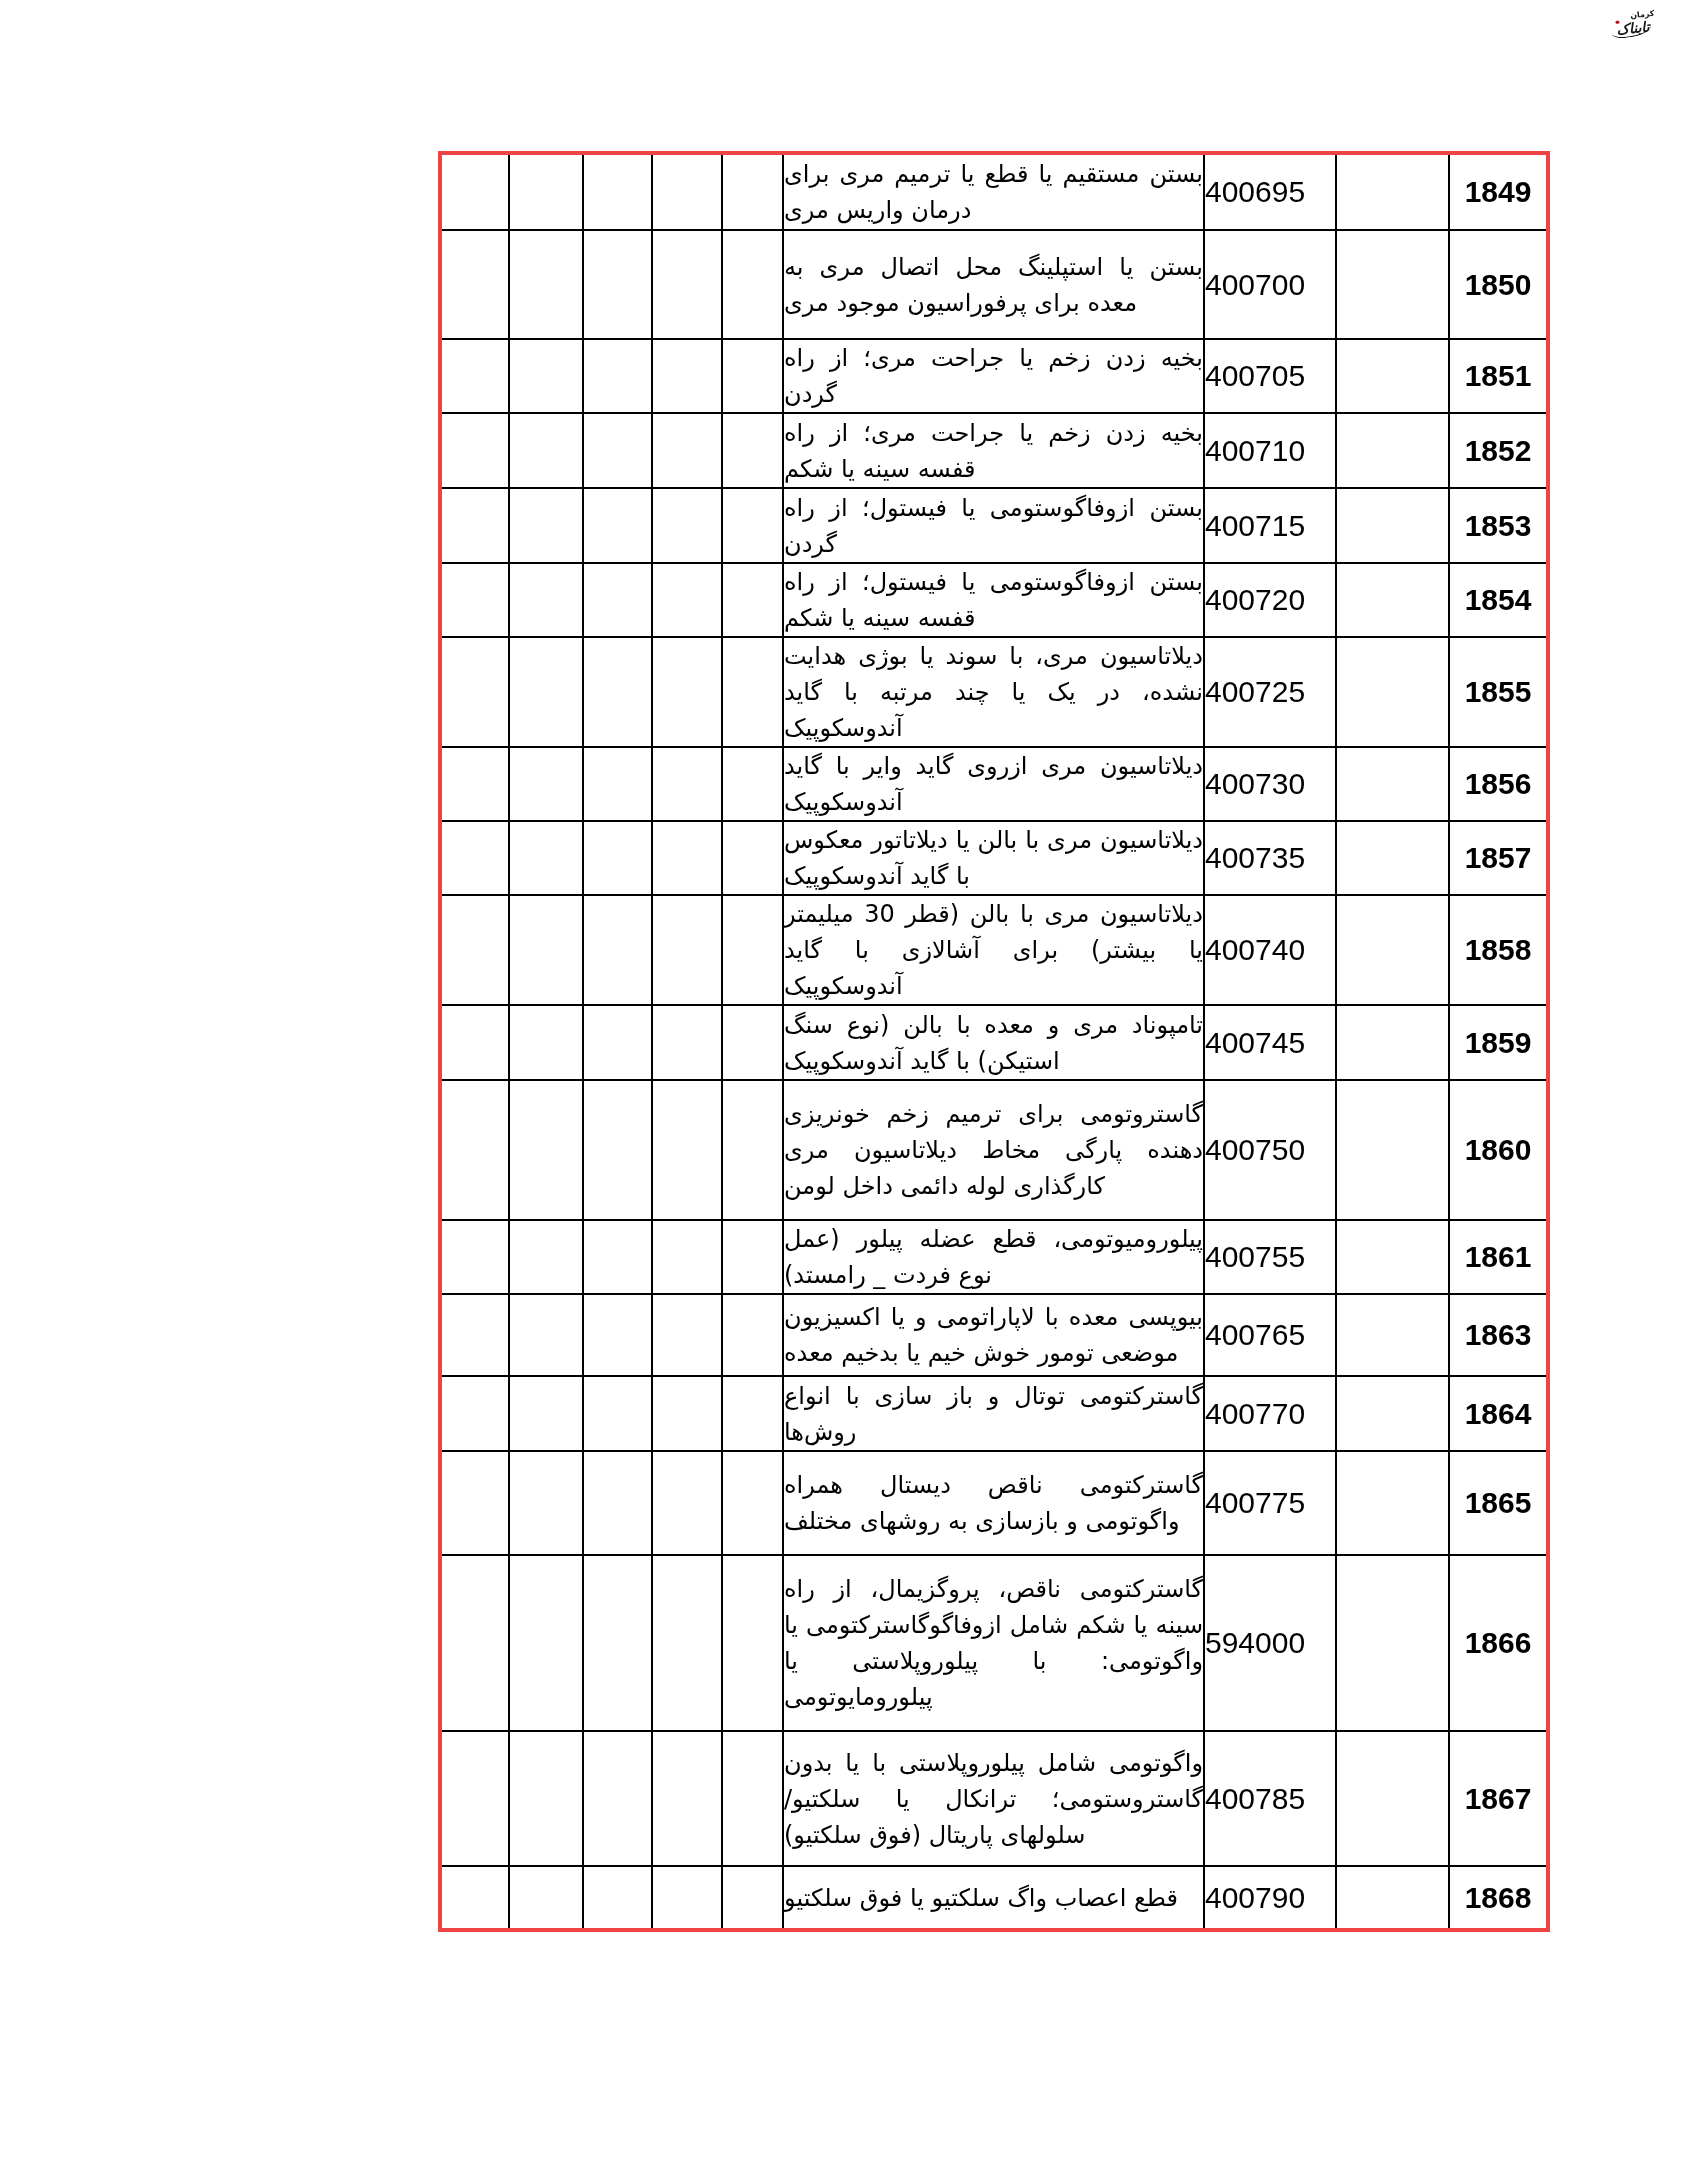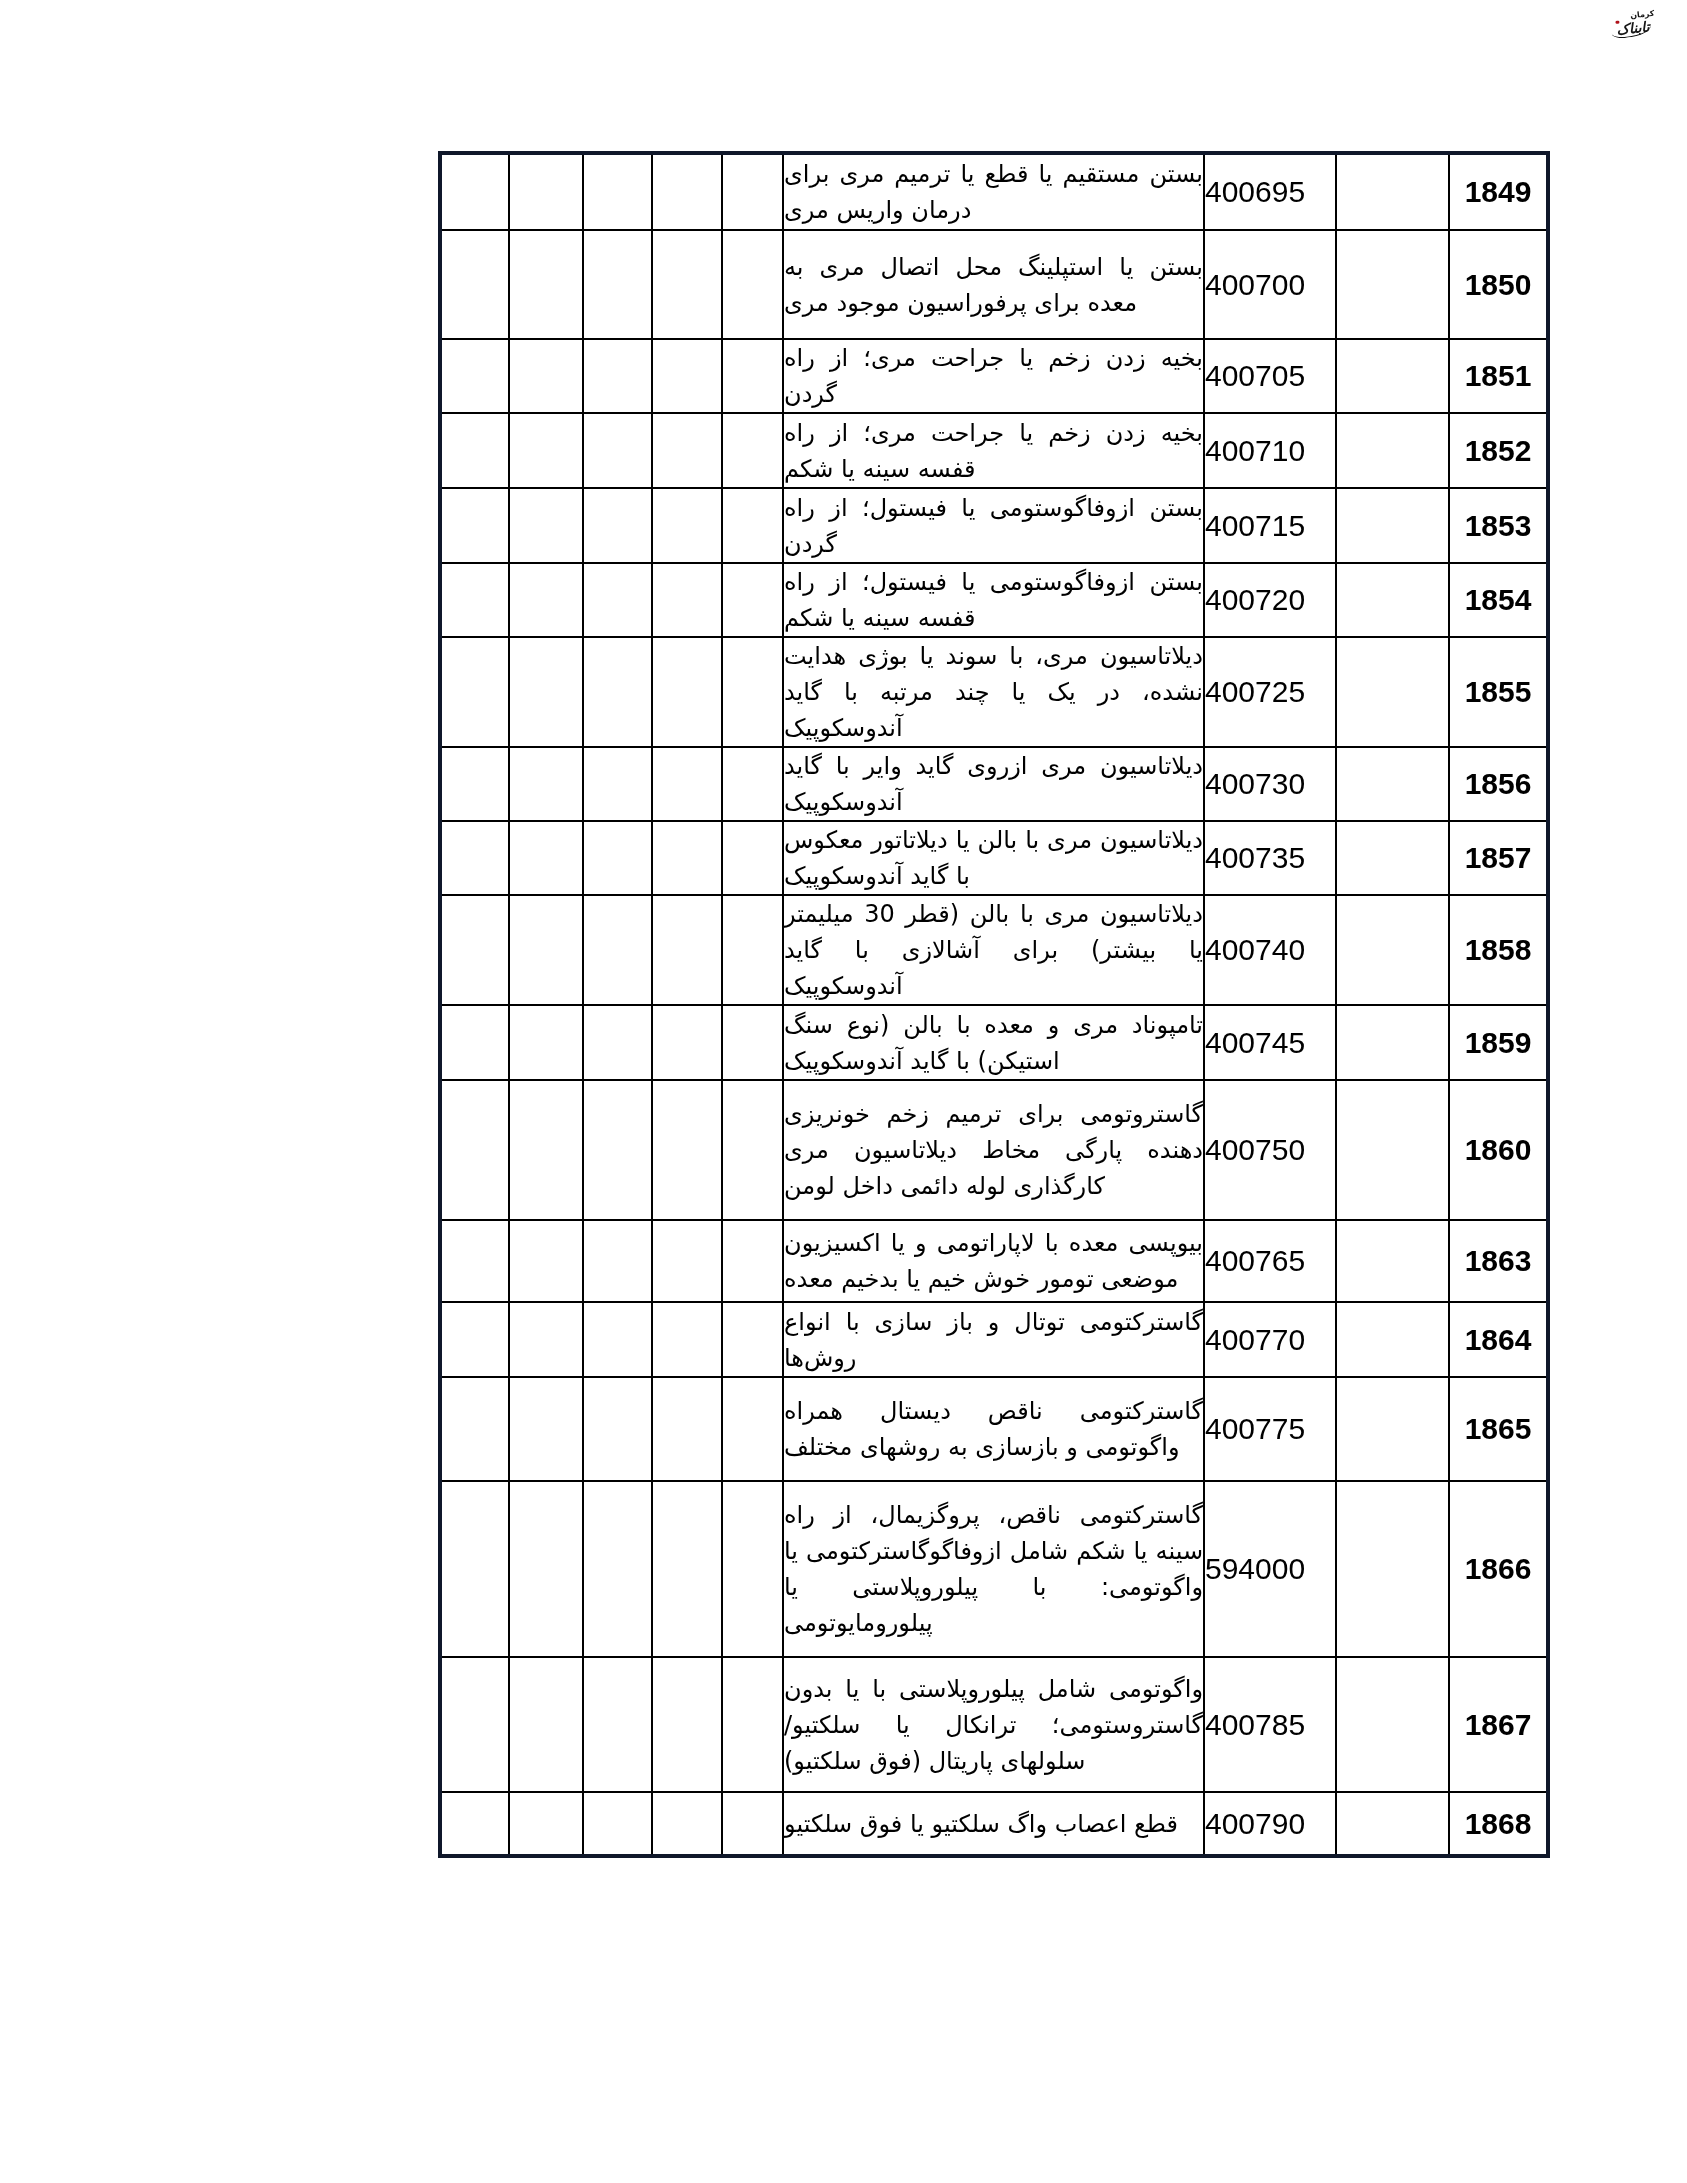--- a/index.html
+++ b/index.html
@@ -36,21 +36,21 @@
     width:3.3px;height:3.3px;border-radius:50%;
     background:#b0121a;
   }
   
   table.proc{
     position:absolute;
     left:438px;top:151px;
     width:1108px;
     border-collapse:collapse;
     table-layout:fixed;
-    border:4px solid #0f172a;
+    border:4px solid #ef4444;
   }
   table.proc td{
     border:2.6px solid #000;
     padding:0;
     vertical-align:middle;
     overflow:hidden;
   }
   td.desc{
     direction:rtl;
     text-align:justify;
@@ -227,20 +227,31 @@
       <td></td>
       <td></td>
       <td></td>
       <td></td>
       <td></td>
       <td class="desc">گاستروتومی برای ترمیم زخم خونریزی دهنده پارگی مخاط دیلاتاسیون مری کارگذاری لوله دائمی داخل لومن</td>
       <td class="code">400750</td>
       <td></td>
       <td class="num">1860</td>
     </tr>
+        <tr style="height: 74px;">
+      <td></td>
+      <td></td>
+      <td></td>
+      <td></td>
+      <td></td>
+      <td class="desc">پیلورومیوتومی، قطع عضله پیلور (عمل نوع فردت _ رامستد)</td>
+      <td class="code">400755</td>
+      <td></td>
+      <td class="num">1861</td>
+    </tr>
         <tr style="height: 82px;">
       <td></td>
       <td></td>
       <td></td>
       <td></td>
       <td></td>
       <td class="desc">بیوپسی معده با لاپاراتومی و یا اکسیزیون موضعی تومور خوش خیم یا بدخیم معده</td>
       <td class="code">400765</td>
       <td></td>
       <td class="num">1863</td>

